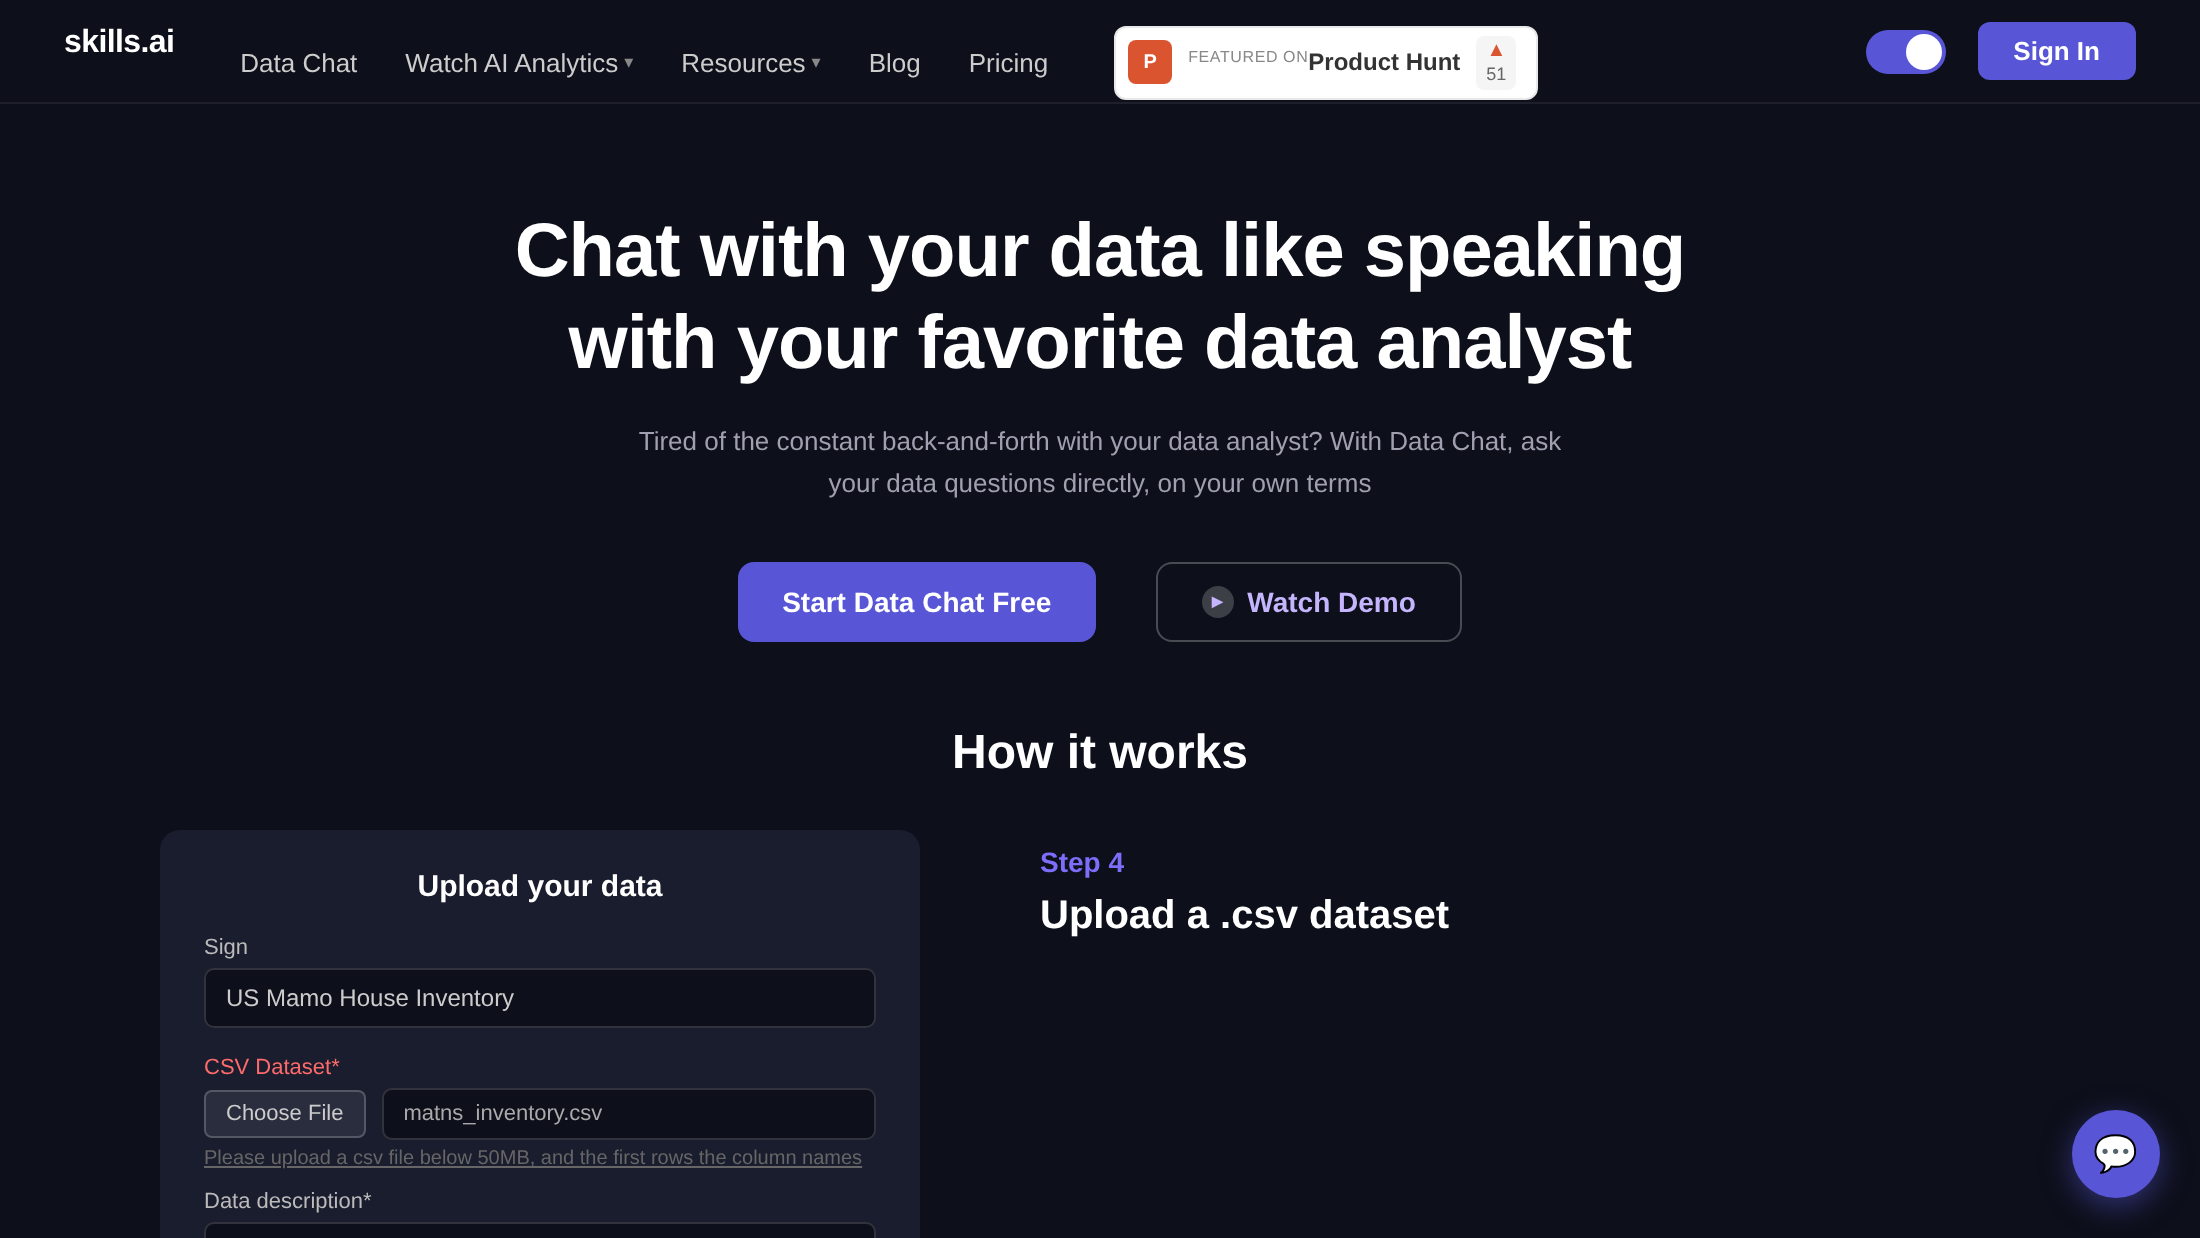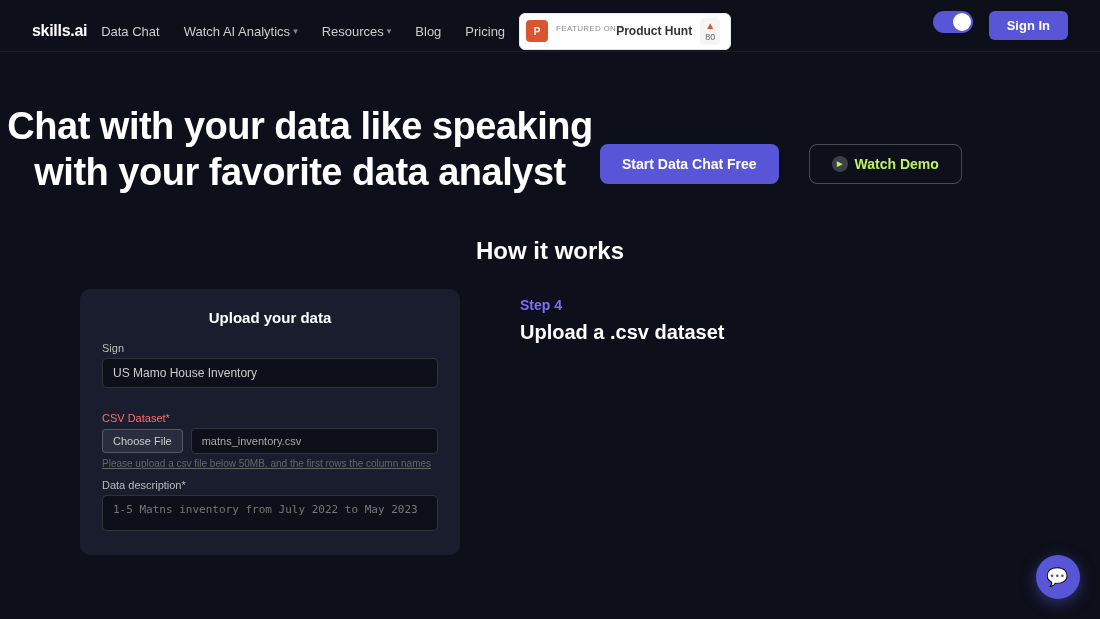--- a/index.html
+++ b/index.html
@@ -20,22 +20,21 @@
       justify-content: space-between;
       padding: 0 32px;
       height: 52px;
       background: #0d0f1a;
       border-bottom: 1px solid rgba(255,255,255,0.07);
       position: relative;
       z-index: 10;
     }
     .nav-left {
       display: flex;
-      align-items: center;
-      gap: 14px;
+      gap: 33px;
       margin-top: 12px;
     }
     .logo {
       font-weight: 700;
       font-size: 16px;
       color: #fff;
       letter-spacing: -0.3px;
     }
     .nav-links {
       display: flex;
@@ -101,20 +100,21 @@
       border-radius: 4px;
       padding: 2px 5px;
       font-size: 9px;
       color: #666;
       line-height: 1.2;
     }
     .ph-arrow { font-size: 10px; color: #da552f; }
 
     .nav-right {
       display: flex;
+      align-items: center;
       gap: 16px;
     }
     .toggle {
       width: 40px;
       height: 22px;
       background: #5856d6;
       border-radius: 11px;
       position: relative;
       cursor: pointer;
     }
@@ -136,21 +136,21 @@
       border-radius: 6px;
       padding: 7px 18px;
       font-size: 13px;
       font-weight: 600;
       cursor: pointer;
     }
 
     
     .hero {
       display: flex;
-      flex-direction: row;
+      flex-direction: column;
       align-items: center;
       text-align: center;
       padding-top: 52px;
     }
     .hero-title {
       font-size: 38px;
       font-weight: 800;
       line-height: 1.2;
       max-width: 600px;
       letter-spacing: -0.5px;
@@ -172,21 +172,21 @@
       color: #fff;
       border: none;
       border-radius: 8px;
       padding: 11px 22px;
       font-size: 14px;
       font-weight: 600;
       cursor: pointer;
     }
     .btn-secondary {
       background: transparent;
-      color: #bef264;
+      color: #c4b5fd;
       border: 1.5px solid rgba(255,255,255,0.25);
       border-radius: 8px;
       padding: 11px 22px;
       font-size: 14px;
       font-weight: 600;
       cursor: pointer;
       display: flex;
       align-items: center;
       gap: 7px;
     }
@@ -238,21 +238,21 @@
     }
     .form-label span { color: #ff6b6b; }
     .form-input {
       width: 100%;
       background: #0d0f1a;
       border: 1px solid rgba(255,255,255,0.15);
       border-radius: 5px;
       padding: 7px 10px;
       color: #ccc;
       font-size: 12px;
-      margin-bottom: 24px;
+      margin-bottom: 14px;
     }
     .file-input-row {
       display: flex;
       align-items: center;
       gap: 8px;
     }
     .choose-file-btn {
       background: #2a2d3e;
       border: 1px solid rgba(255,255,255,0.2);
       border-radius: 4px;
@@ -346,32 +346,33 @@
       <span class="nav-link">Pricing</span>
     </div>
     <div class="product-hunt-badge">
       <div class="ph-logo">P</div>
       <div class="ph-text">
         <span class="ph-text-top">FEATURED ON</span>
         <span class="ph-text-bottom">Product Hunt</span>
       </div>
       <div class="ph-upvote">
         <span class="ph-arrow">▲</span>
-        <span>80</span>
+        <span>51</span>
       </div>
     </div>
   </div>
   <div class="nav-right">
     <div class="toggle"></div>
     <button class="sign-in-btn">Sign In</button>
   </div>
 </nav>
 
 <section class="hero">
   <h1 class="hero-title">Chat with your data like speaking with your favorite data analyst</h1>
+  <p class="hero-subtitle">Tired of the constant back-and-forth with your data analyst? With Data Chat, ask your data questions directly, on your own terms</p>
   <div class="hero-buttons">
     <button class="btn-primary">Start Data Chat Free</button>
     <button class="btn-secondary">
       <span class="play-icon">▶</span>
       <span>Watch Demo</span>
     </button>
   </div>
 </section>
 
 <section class="how-section">

